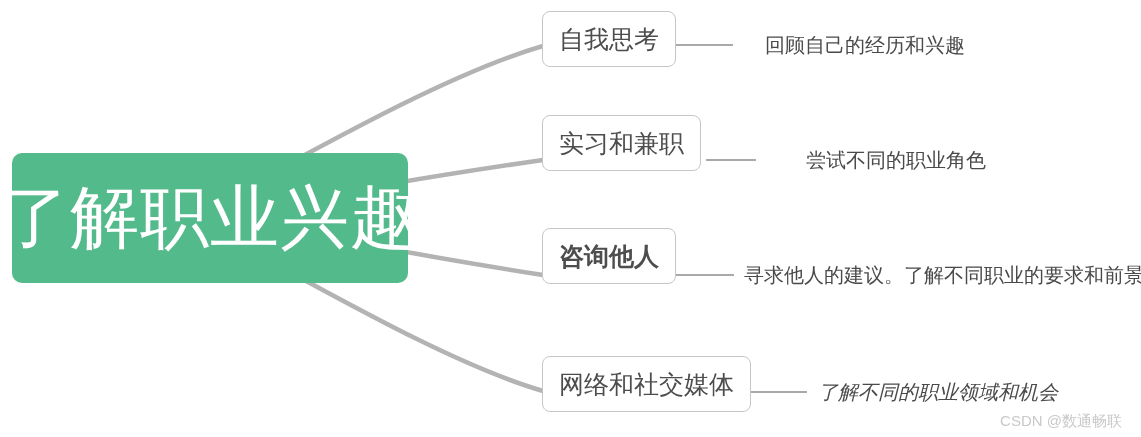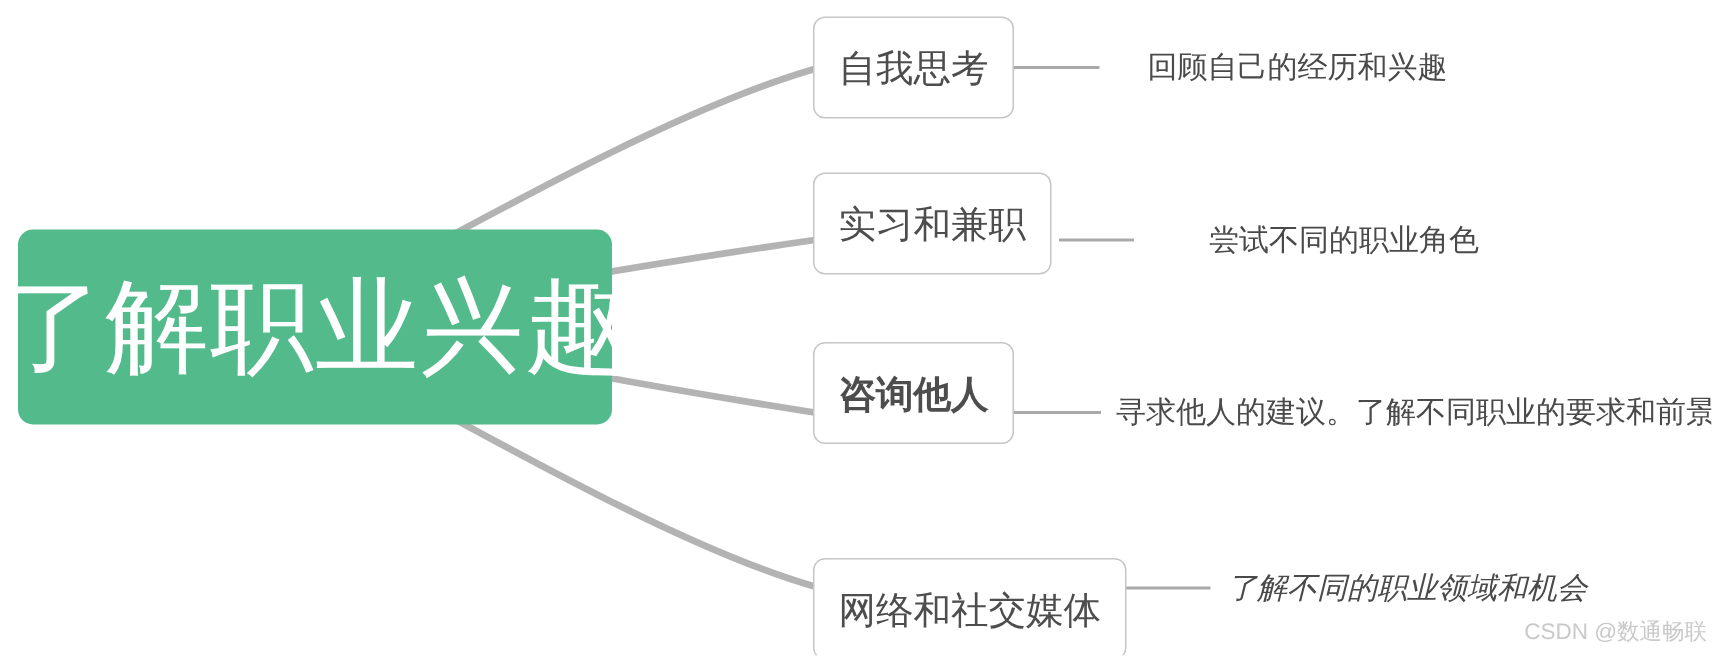--- a/index.html
+++ b/index.html
@@ -29,53 +29,53 @@
     letter-spacing: 1px;
     display: flex;
     align-items: center;
     justify-content: center;
     z-index: 2;
     white-space: nowrap;
   }
   .branch-node {
     position: absolute;
     left: 542px;
-    height: 68px;
+    height: 56px;
     padding: 0 16px;
     background: #ffffff;
     border: 1.5px solid #c6c6c6;
     border-radius: 8px;
     box-sizing: border-box;
     display: inline-flex;
     align-items: center;
     justify-content: center;
     font-size: 25px;
     color: #4d4d4d;
     z-index: 2;
     white-space: nowrap;
   }
   .branch-node.b1 { top: 11px; }
   .branch-node.b2 { top: 115px; }
   .branch-node.b3 { top: 228px; font-weight: bold; }
-  .branch-node.b4 { top: 356px; margin-top: 16px; }
+  .branch-node.b4 { top: 356px; }
   .branch-note {
     position: absolute;
     transform: translateY(-50%);
     font-size: 20px;
     color: #4a4a4a;
     z-index: 2;
     white-space: nowrap;
   }
   .note1 { left: 742px; top: 45px; margin-left: 23px; }
   .note2 { left: 764px; top: 160px; margin-left: 42px; }
   .note3 { left: 744px; top: 275px; }
   .note4 { left: 818px; top: 392px; font-style: italic; }
   .watermark {
     position: absolute;
-    right: 3px;
+    right: 19px;
     top: 412px;
     font-size: 15px;
     color: #c9c9c9;
     z-index: 2;
     white-space: nowrap;
   }
 </style>
 </head>
 <body>
 

